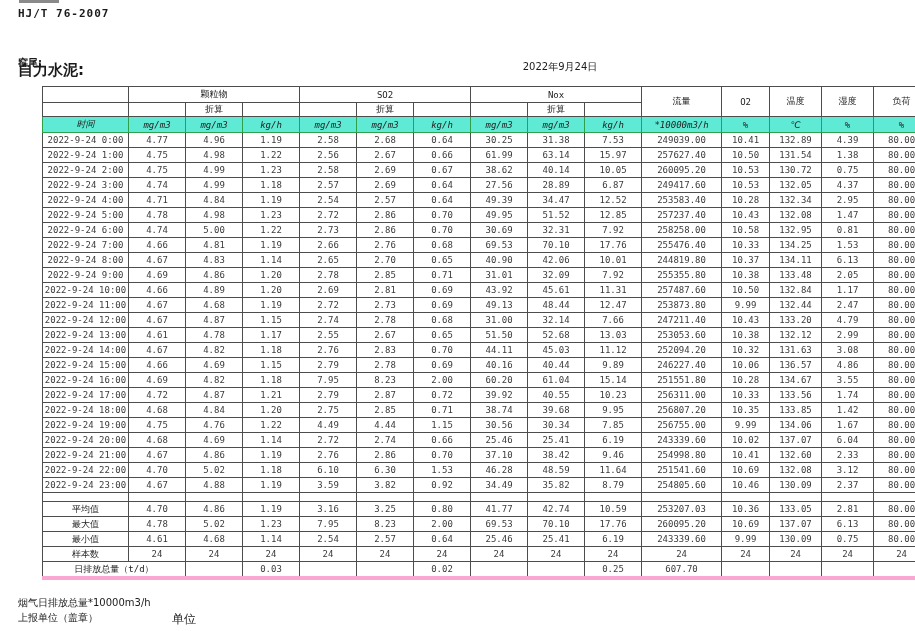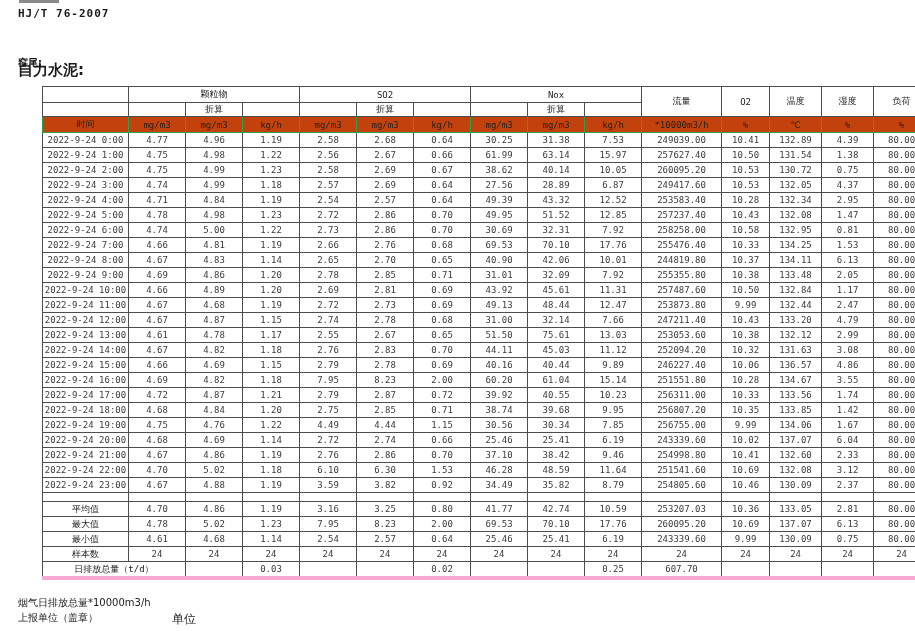--- a/index.html
+++ b/index.html
@@ -14,38 +14,39 @@
   .location{position:absolute;left:18px;top:56px;font-size:10px;font-weight:bold;}
   .date{position:absolute;left:460px;top:60px;width:200px;text-align:center;font-size:10px;}
   .tbl-wrap{position:absolute;left:14px;top:86px;padding-left:28px;}
   table.report{border-collapse:collapse;table-layout:fixed;width:887px;
                font-family:"DejaVu Sans Mono","DejaVu Sans",monospace;
                font-size:9px;color:#3b3b3b;}
   table.report td{border:1px solid #4d4d4d;text-align:center;padding:0;
                   overflow:hidden;white-space:nowrap;height:14px;}
   tr.h-row1 td{height:15px;color:#222;}
   tr.h-row2 td{height:13px;color:#222;}
-  tr.unit-row td{height:15px;background:#c2410c;border-color:#2ea04c;color:#222;}
+  tr.unit-row td{height:15px;background:#5eead4;border-color:#2ea04c;color:#222;font-style:italic;}
   tr.spacer-row td{height:8px;}
   tr.summary-row td{color:#3b3b3b;}
   tr.summary-row td.rowlabel{color:#222;}
   tr.daily-row td{border-bottom:4px solid #f9a8d4;}
   td.left-lab{text-align:left;padding-left:2px;color:#222;}
   .footer1{position:absolute;left:18px;top:596px;font-size:10px;}
   .footer2{position:absolute;left:18px;top:611px;font-size:10px;}
   .footer3{position:absolute;left:172px;top:611px;font-size:12px;}
 </style>
 </head>
 <body>
 
 <div id="page">
   <div class="smudge"></div>
   <div class="std-no">HJ/T 76-2007</div>
   <div class="company">自力水泥:</div>
   <div class="location">窑尾:</div>
+  <div class="date">2022年9月24日</div>
 
   <div class="tbl-wrap">
     <table class="report">
       <colgroup>
         <col style="width:86px">
           <col style="width:57px">
           <col style="width:57px">
           <col style="width:57px">
         <col style="width:57px">
           <col style="width:57px">
@@ -172,21 +173,21 @@
           </tr>
           <tr class="data-row">
             <td>2022-9-24 4:00</td>
             <td>4.71</td>
             <td>4.84</td>
             <td>1.19</td>
             <td>2.54</td>
             <td>2.57</td>
             <td>0.64</td>
             <td>49.39</td>
-            <td>43.32</td>
+            <td>34.47</td>
             <td>12.52</td>
             <td>253583.40</td>
             <td>10.28</td>
             <td>132.34</td>
             <td>2.95</td>
             <td>80.00</td>
           </tr>
           <tr class="data-row">
             <td>2022-9-24 5:00</td>
             <td>4.78</td>
@@ -325,21 +326,21 @@
           </tr>
           <tr class="data-row">
             <td>2022-9-24 13:00</td>
             <td>4.61</td>
             <td>4.78</td>
             <td>1.17</td>
             <td>2.55</td>
             <td>2.67</td>
             <td>0.65</td>
             <td>51.50</td>
-            <td>75.61</td>
+            <td>52.68</td>
             <td>13.03</td>
             <td>253053.60</td>
             <td>10.38</td>
             <td>132.12</td>
             <td>2.99</td>
             <td>80.00</td>
           </tr>
           <tr class="data-row">
             <td>2022-9-24 14:00</td>
             <td>4.67</td>

